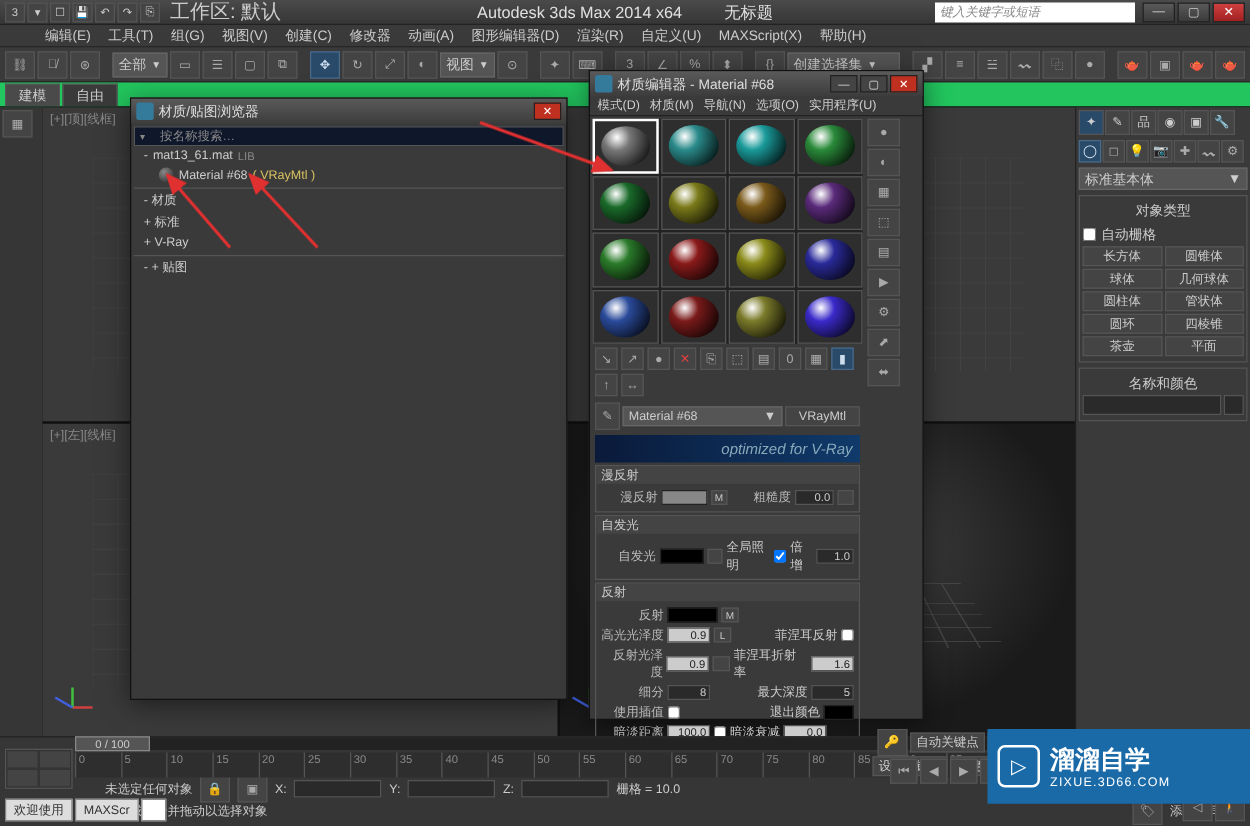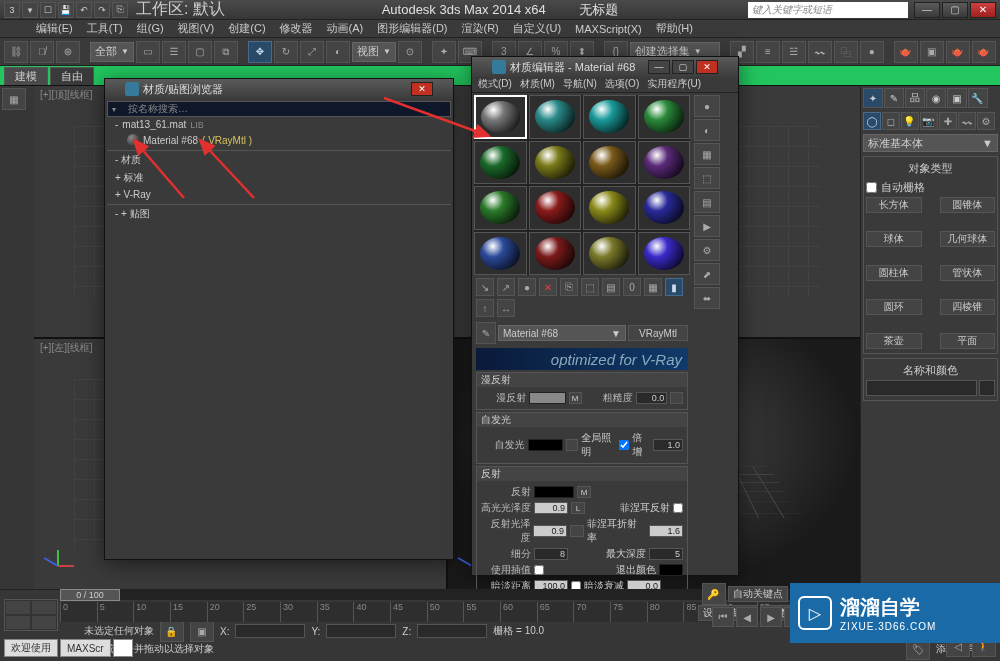--- a/index.html
+++ b/index.html
@@ -56,21 +56,21 @@
 
 .cmdpanel { position:absolute; right:0; top:0; width:140px; bottom:0; background:#3a3a3a; border-left:1px solid #222; padding:2px; font-size:11px;}
 .cmdpanel .cp-tabs { display:flex; gap:1px; margin-bottom:4px;}
 .cmdpanel .cp-tab { width:20px; height:20px; background:#444; border:1px solid #555; display:flex; align-items:center; justify-content:center; font-size:10px;}
 .cmdpanel .cp-tab.active{ background:#2a4a6a;}
 .cmdpanel .cp-sub { display:flex; gap:1px; margin-bottom:4px;}
 .cmdpanel .cp-sub .tbtn{ width:18px; height:18px;}
 .cmdpanel select, .cmdpanel .cp-combo { width:100%; height:18px; background:#555; border:1px solid #666; color:#ccc; font-size:11px; margin-bottom:4px; display:flex; align-items:center; padding:0 4px; justify-content:space-between;}
 .cp-group { border:1px solid #555; margin-bottom:4px; padding:2px 2px 4px;}
 .cp-group .hdr { text-align:center; color:#ccc; font-size:11px; padding:2px 0;font-family:Liberation Mono, monospace;}
-.cp-grid { display:grid; grid-template-columns:1fr 1fr; gap:18px;}
+.cp-grid { display:grid; grid-template-columns:1fr 1fr; gap:2px;}
 .cp-grid .btn { height:16px; background:#444; border:1px solid #555; text-align:center; font-size:10px; color:#ccc; display:flex; align-items:center; justify-content:center;}
 .cp-check { display:flex; align-items:center; gap:4px; margin:2px 0;}
 .cp-check input{ width:11px; height:11px;}
 
 
 .bottom { position:absolute; left:0; right:0; bottom:0; height:72px; background:#363636; border-top:1px solid #222;}
 .timeline { height:20px; background:#2e2e2e; position:relative; margin:2px 170px 0 60px;}
 .timeline .ticks{ position:absolute; inset:0; display:flex;}
 .timeline .tick{ flex:1; border-left:1px solid #555; font-size:9px; color:#888; padding-left:2px;}
 .timeslider { height:10px; background:#222; margin:0 170px 2px 60px; position:relative;}
@@ -79,21 +79,21 @@
 .statusbar .sfield{ background:#2a2a2a; border:1px solid #555; padding:0 4px; height:14px; display:flex; align-items:center;}
 .statusbar2 { display:flex; align-items:center; gap:6px; padding:0 4px; height:18px; font-size:10px;}
 .sb-left { width:54px; height:32px; background:#444; border:1px solid #555; position:absolute; left:4px; bottom:30px; display:grid; grid-template-columns:1fr 1fr; grid-template-rows:1fr 1fr;}
 .sb-left div{ border:1px solid #333;}
 .sb-prompt { position:absolute; left:4px; bottom:4px; display:flex; gap:2px;}
 .sb-prompt .pbtn{ height:18px; padding:0 6px; background:#ddd; color:#333; border:1px solid #888; font-size:10px; display:flex; align-items:center;}
 .sb-prompt .pinput{ width:20px; height:18px; background:#fff; border:1px solid #888;}
 
 
 .win { position:absolute; background:#3a3a3a; border:1px solid #111; box-shadow:0 4px 20px rgba(0,0,0,.5);}
-.win-title { height:20px; background: linear-gradient(#5a5a5a,#3c3c3c); display:flex; align-items:center; padding:0 20px; color:#ddd; font-size:11px;}
+.win-title { height:20px; background: linear-gradient(#5a5a5a,#3c3c3c); display:flex; align-items:center; padding:0 4px; color:#ddd; font-size:11px;}
 .win-title .wicon{ width:14px; height:14px; background:#347a9a; border-radius:2px; margin-right:4px;}
 .win-title .spacer{flex:1;}
 .win-title .wbtn{ width:22px; height:14px; background:#444; border:1px solid #222; margin-left:2px; display:flex; align-items:center; justify-content:center; font-size:9px;}
 .win-title .wbtn.close{ background:#c03020; color:#fff;}
 
 .browser-win { left:104px; top:78px; width:350px; height:482px;}
 .browser-body { padding:2px; height:calc(100% - 20px); overflow:hidden;}
 .browser-body .search{ height:16px; background:#0f172a; border:1px solid #555; color:#888; font-size:10px; padding:0 20px; display:flex; align-items:center; position:relative;}
 .browser-body .search::before{ content:"▾"; position:absolute; left:4px; font-size:8px;}
 .tree-item { padding:2px 8px; color:#ccc; font-size:10px; display:flex; align-items:center; gap:4px;}
@@ -117,21 +117,21 @@
 .slot.sel{ border:2px solid #fff;}
 .sphere{ width:80%; height:80%; border-radius:50%;}
 .me-side { width:30px; display:flex; flex-direction:column; gap:2px; padding:2px;}
 .me-side .tbtn{ width:26px; height:22px; font-size:10px;}
 .me-toolbar { display:flex; gap:3px; padding:3px 2px; flex-wrap:wrap;}
 .me-toolbar .tbtn{ width:18px; height:18px;}
 .me-pick { display:flex; gap:2px; padding:2px; align-items:center;}
 .me-pick .eyedrop{ width:20px;}
 .me-pick .namefield{ flex:1; height:16px; background:#555; border:1px solid #666; color:#ccc; font-size:10px; padding:0 4px; display:flex; align-items:center; justify-content:space-between;}
 .me-pick .typebtn{ width:60px; height:16px; background:#444; border:1px solid #555; font-size:10px; display:flex; align-items:center; justify-content:center;}
-.me-banner{ height:22px; margin:2px; background:linear-gradient(90deg,#0a1a3a,#103a6a); color:#8ab; font-size:15px; display:flex; align-items:center; justify-content:flex-end; padding:0 6px; font-style:italic;}
+.me-banner{ height:22px; margin:2px; background:linear-gradient(90deg,#0a1a3a,#103a6a); color:#8ab; font-size:12px; display:flex; align-items:center; justify-content:flex-end; padding:0 6px; font-style:italic;}
 .me-rollout{ margin:2px; border:1px solid #555;}
 .me-rollout .ro-hdr{ height:14px; background:#444; color:#ccc; font-size:10px; padding:0 4px; display:flex; align-items:center;}
 .me-rollout .ro-body{ padding:2px 4px; font-size:10px;}
 .ro-row{ display:flex; align-items:center; gap:3px; margin:2px 0; font-size:10px;}
 .ro-row .lbl{ width:50px; text-align:right; color:#bbb;}
 .ro-row .swatch{ width:40px; height:12px; background:#888; border:1px solid #222;}
 .ro-row .swatch.black{ background:#000;}
 .ro-row .spin{ width:34px; height:12px; background:#2a2a2a; border:1px solid #555; color:#ccc; font-size:9px; text-align:right; padding:0 2px;}
 .ro-row .spin.lt{ background:#ccc; color:#222;}
 .ro-row .mbtn{ width:14px; height:12px; background:#444; border:1px solid #555; font-size:8px; display:flex; align-items:center; justify-content:center;}

